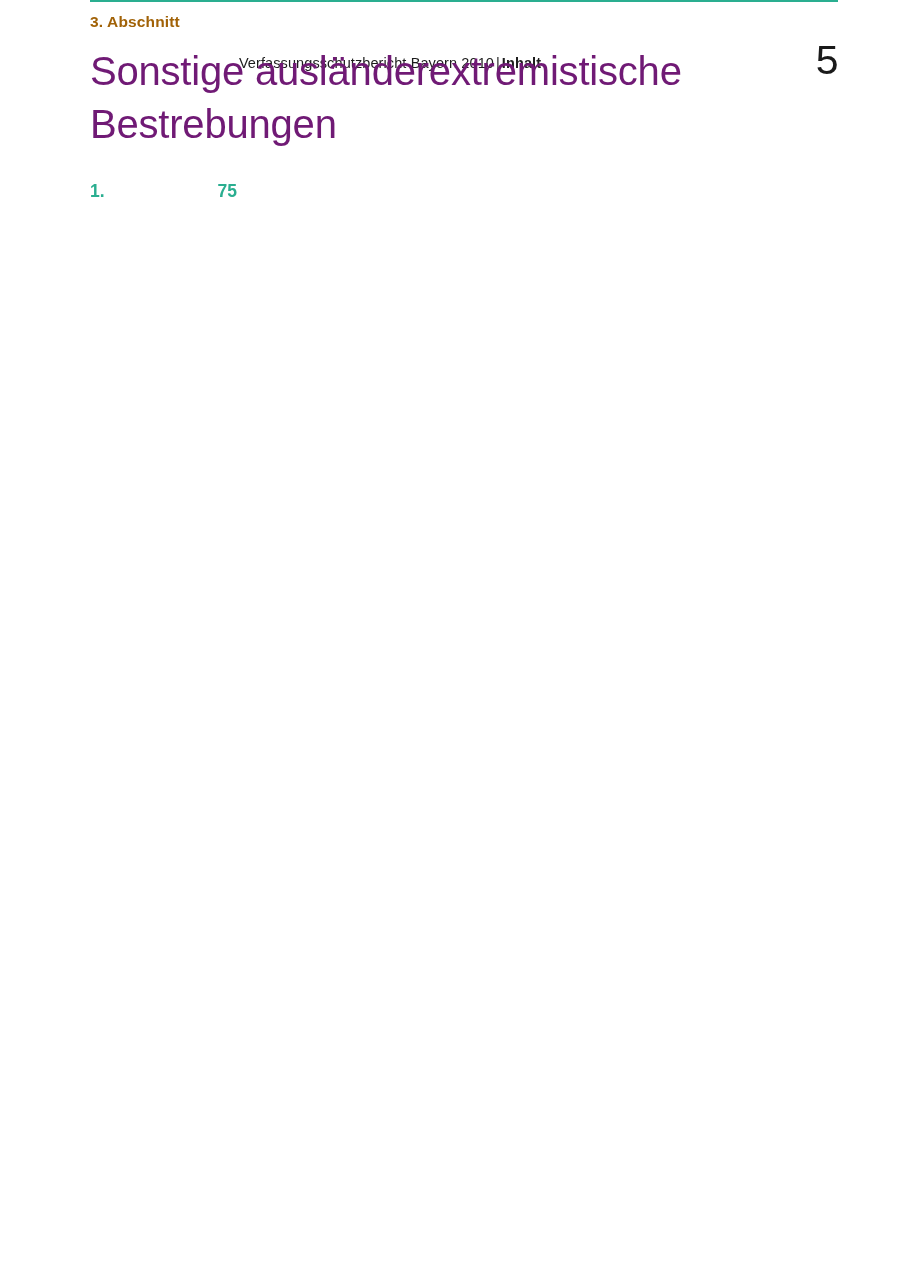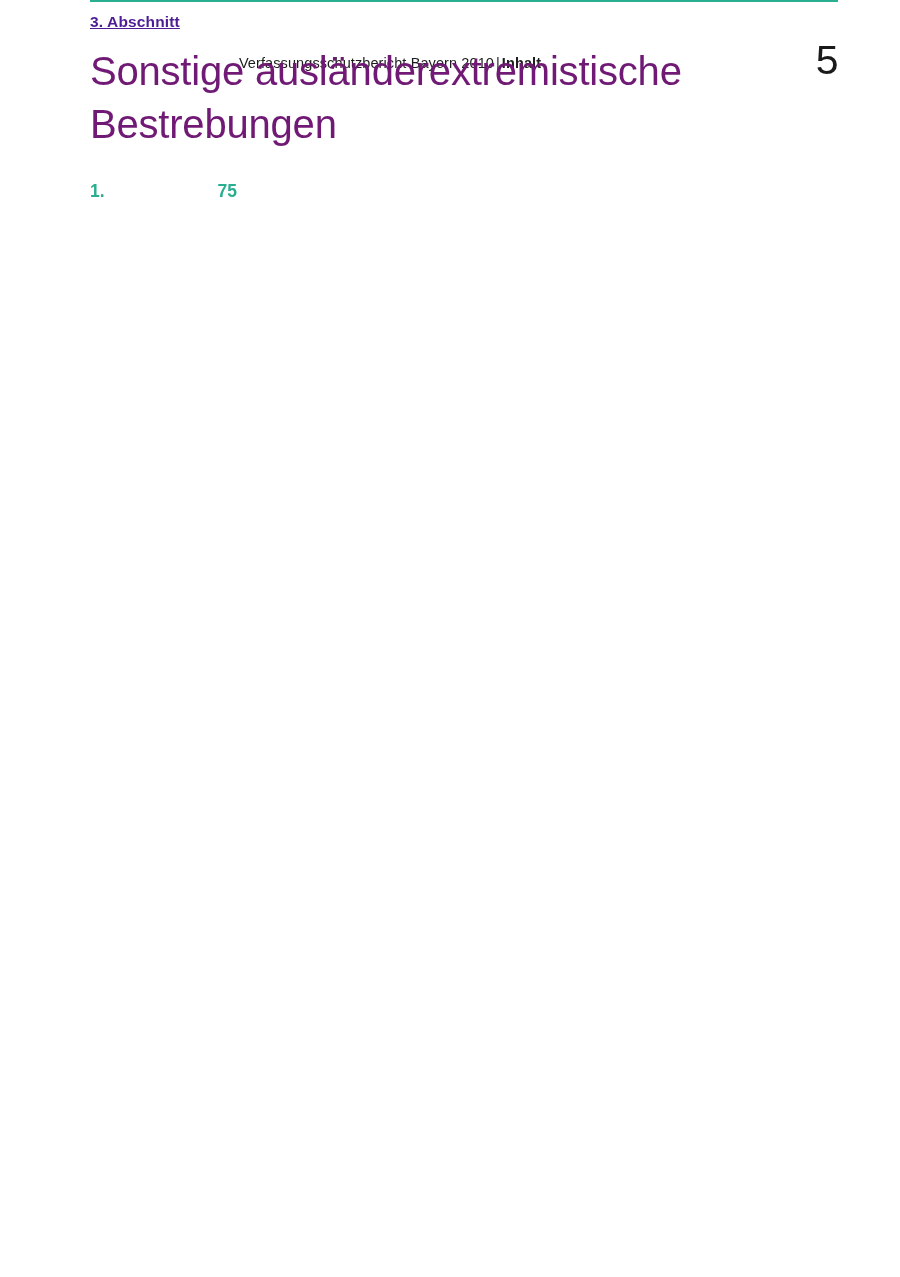--- a/index.html
+++ b/index.html
@@ -69,21 +69,21 @@
   }
   .rule-teal {
     border-top: 2px solid #2aae90;
   }
   .abschnitt {
     font-size: 15.5px;
     font-weight: bold;
     letter-spacing: 0.15px;
     margin-top: 11px;
   }
-  .abschnitt.teal { color: #4c1d95; text-decoration: underline; }
+  .abschnitt.teal { color: #a16207; }
 
   .sectiontitle {
     font-size: 40px;
     font-weight: normal;
     line-height: 1.33;
     letter-spacing: -0.2px;
     margin-top: 14px;
     max-width: 700px;
   }
   .sectiontitle.teal { color: #701a75; }

